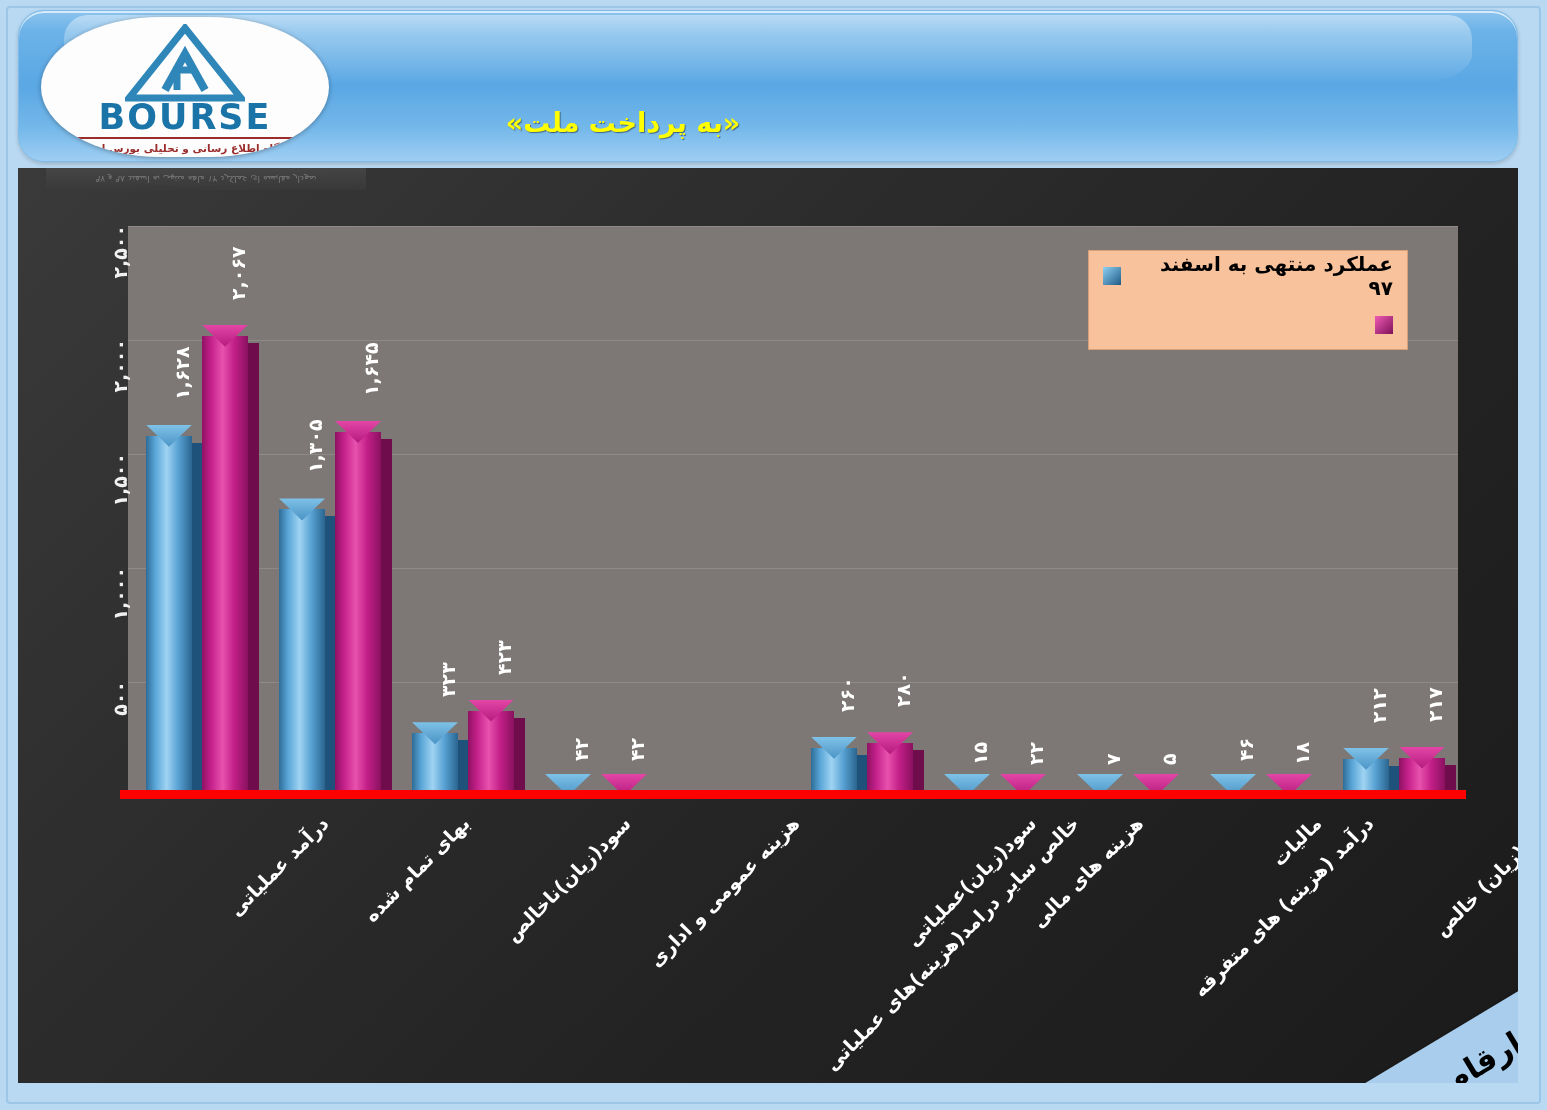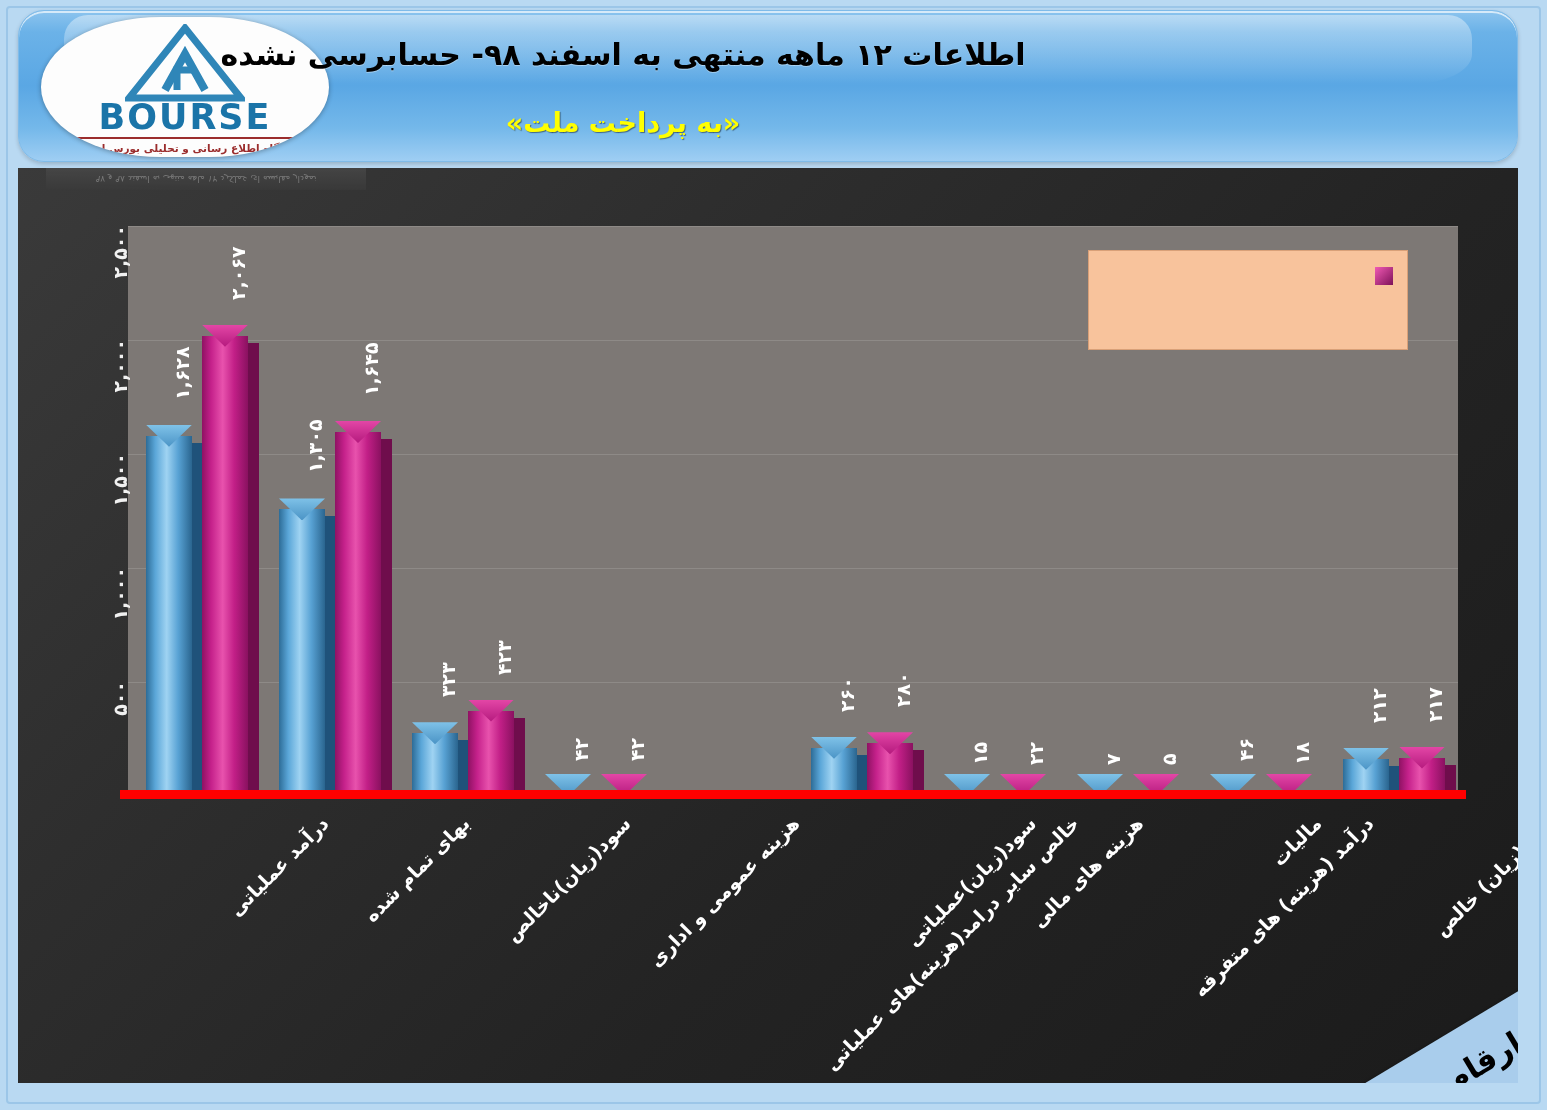--- a/index.html
+++ b/index.html
@@ -122,21 +122,20 @@
       <svg class="logo-mark" viewBox="0 0 120 78">
         <polygon points="60,4 116,74 4,74" fill="none" stroke="#2f86b8" stroke-width="7"></polygon>
         <path d="M40 66 L60 30 L80 66" fill="none" stroke="#2f86b8" stroke-width="8"></path>
         <path d="M52 66 L52 46 L70 46" fill="none" stroke="#2f86b8" stroke-width="7"></path>
       </svg>
       <div class="logo-word">BOURSE</div>
       <div class="logo-rule"></div>
       <div class="logo-sub">پایگاه اطلاع رسانی و تحلیلی بورس ایران</div>
     </div>
 
-    <div class="h-title">اطلاعات ۱۲ ماهه منتهی به اسفند ۹۸- حسابرسی نشده</div>
     <div class="h-sub">«به پرداخت ملت»</div>
   </div>
 
   <div class="panel">
 
     <div class="panel-topstrip">
       <span>نمودار مقایسه ای عملکرد ۱۲ ماهه منتهی به اسفند ۹۸ و ۹۷</span>
     </div>
 
     <div class="plot" id="plot">
@@ -284,20 +283,24 @@
             <div class="body" style="height: 38.476px;"></div>
             <div class="side" style="height: 31.476px;"></div>
             <div class="cap" style="bottom: 27.476px;"></div>
           </div>
         </div>
       </div>
 
     <div class="baseline"></div>
 
     <div class="legend" id="legend">
+        <div class="legend-row">
+          <span class="legend-text">عملکرد منتهی به اسفند ۹۷</span>
+          <span class="swatch blue"></span>
+        </div>
         <div class="legend-row">
           <span class="swatch pink"></span>
         </div>
       </div>
 
     <div class="xlabels" id="xlabels">
         <div class="xlab" style="left: 168px; top: 8px;">درآمد عملیاتی</div>
         <div class="xlab" style="left: 301px; top: 8px;">بهای تمام شده</div>
         <div class="xlab" style="left: 434px; top: 8px;">سود(زیان)ناخالص</div>
         <div class="xlab" style="left: 567px; top: 8px;">هزینه عمومی و اداری</div>

